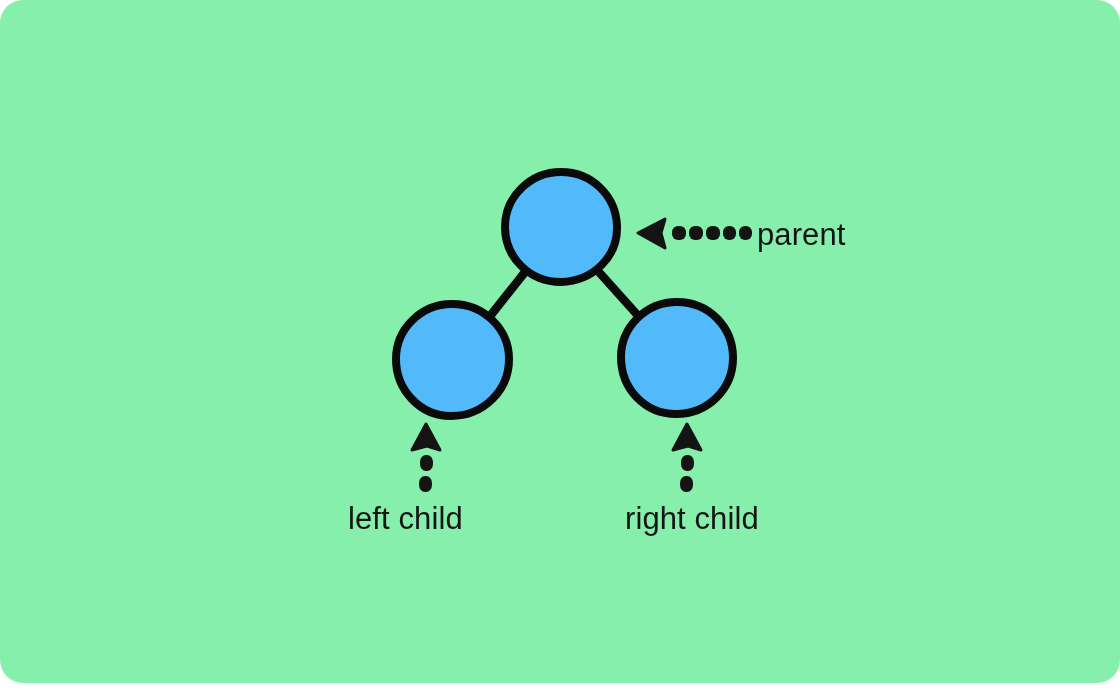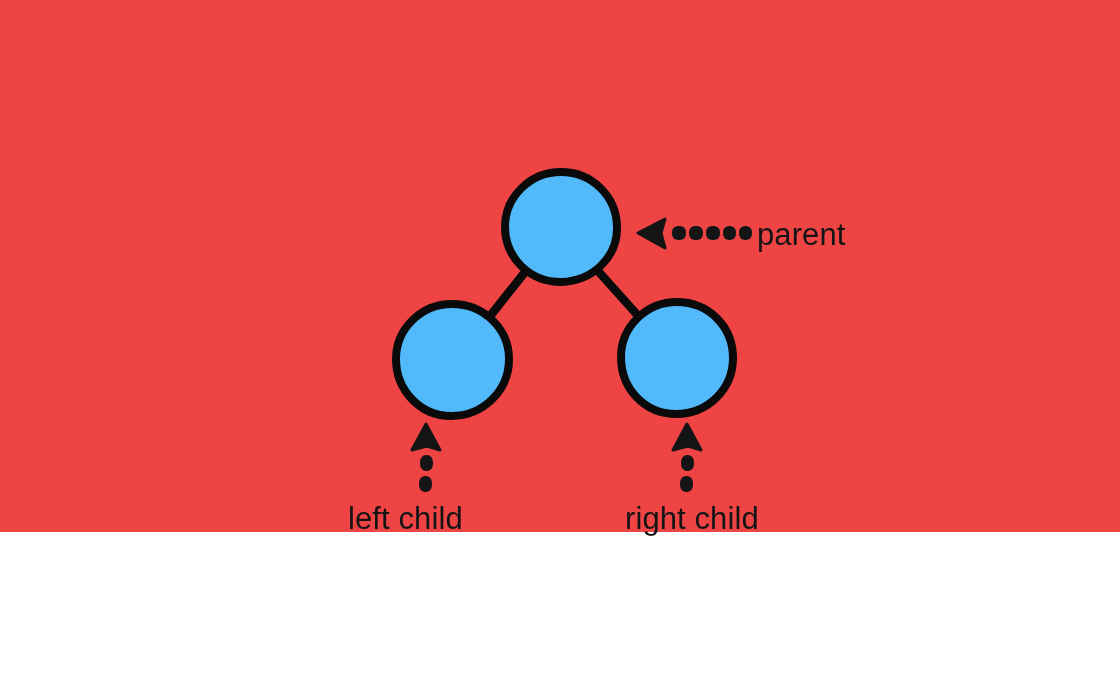--- a/index.html
+++ b/index.html
@@ -11,22 +11,23 @@
   body {
     width: 1120px;
     height: 700px;
     overflow: hidden;
     font-family: "Liberation Sans", sans-serif;
     -webkit-font-smoothing: antialiased;
   }
   #diagram-root {
     position: relative;
     width: 1120px;
-    height: 532px;
-    background: #ef4444;
+    height: 683px;
+    background: #86efac;
+    border-radius: 23px;
   }
   #tree-svg {
     position: absolute;
     top: 0;
     left: 0;
     width: 1120px;
     height: 700px;
     display: block;
   }
   .node-label-text {

